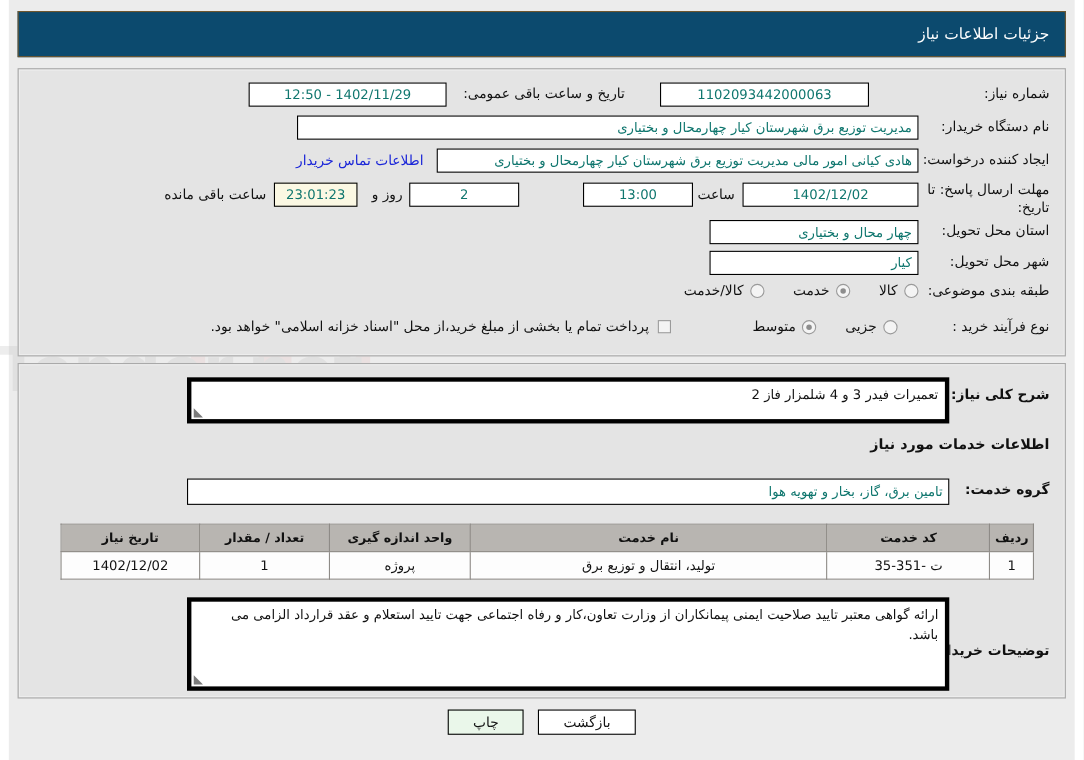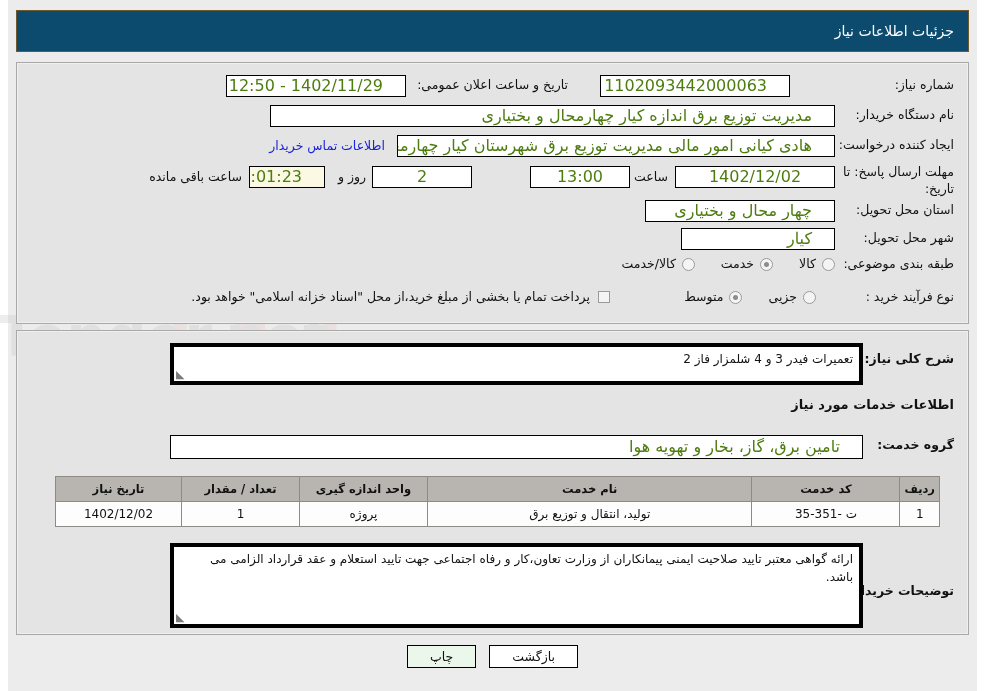--- a/index.html
+++ b/index.html
@@ -62,23 +62,23 @@
     color: #111;
     white-space: nowrap;
     text-align: right;
   }
   .lbl-bold { font-weight: bold; }
   .field {
     background: #ffffff;
     border: 1px solid #000000;
     height: 22px;
     line-height: 20px;
-    font-size: 16px;
-    color: #4d7c0f;
-    padding: 0 22px;
+    font-size: 12px;
+    color: #0f766e;
+    padding: 0 5px;
     text-align: right;
     white-space: nowrap;
     overflow: hidden;
   }
   .field.center { text-align: center; }
   .field.cream { background: #fbf8e3; }
   .link {
     color: #1a25d8;
     font-size: 12.5px;
     text-decoration: none;
@@ -226,28 +226,28 @@
     </div>
 
     <div class="panel" id="panel-top">
 
       <div class="row" style="top:14px; right:14px;">
         <span class="lbl">شماره نیاز:</span>
       </div>
       <div class="field center" style="position:absolute; top:12px; right:178px; width:190px;">1102093442000063</div>
 
       <div class="row" style="top:14px; right:400px;">
-        <span class="lbl">تاریخ و ساعت اعلان عمومی:</span>
+        <span class="lbl">تاریخ و ساعت باقی عمومی:</span>
       </div>
       <div class="field center" style="position:absolute; top:12px; right:562px; width:180px;">1402/11/29 - 12:50</div>
 
       <div class="row" style="top:44px; right:14px;">
         <span class="lbl">نام دستگاه خریدار:</span>
       </div>
-      <div class="field" style="position:absolute; top:42px; right:133px; width:565px;">مدیریت توزیع برق اندازه کیار چهارمحال و بختیاری</div>
+      <div class="field" style="position:absolute; top:42px; right:133px; width:565px;">مدیریت توزیع برق شهرستان کیار چهارمحال و بختیاری</div>
 
       <div class="row" style="top:74px; right:14px;">
         <span class="lbl">ایجاد کننده درخواست:</span>
       </div>
       <div class="field" style="position:absolute; top:72px; right:133px; width:438px;">هادی کیانی امور مالی مدیریت توزیع برق شهرستان کیار چهارمحال و بختیاری</div>
       <a class="link" style="position:absolute; top:75px; right:583px;">اطلاعات تماس خریدار</a>
 
       <div class="row" style="top:100px; right:14px; width:112px; display:block; text-align:right;">
         <span class="lbl" style="white-space:normal; display:inline-block; line-height:17px;">مهلت ارسال پاسخ: تا تاریخ:</span>
       </div>
@@ -260,21 +260,21 @@
       <span class="mini-txt" style="position:absolute; top:106px; right:726px;">ساعت باقی مانده</span>
 
       <div class="row" style="top:139px; right:14px;">
         <span class="lbl">استان محل تحویل:</span>
       </div>
       <div class="field" style="position:absolute; top:137px; right:133px; width:190px;">چهار محال و بختیاری</div>
 
       <div class="row" style="top:167px; right:14px;">
         <span class="lbl">شهر محل تحویل:</span>
       </div>
-      <div class="field" style="position:absolute; top:165px; right:133px; width:154px;font-family:Liberation Serif, serif;">کیار</div>
+      <div class="field" style="position:absolute; top:165px; right:133px; width:190px;font-family:Liberation Serif, serif;">کیار</div>
 
       <div class="row" style="top:193px; right:14px;">
         <span class="lbl">طبقه بندی موضوعی:</span>
       </div>
       <div class="row" style="top:193px; right:133px; gap:26px;">
         <span class="opt">
           <span class="radio"></span>
           <span class="lbl">کالا</span>
         </span>
         <span class="opt">

